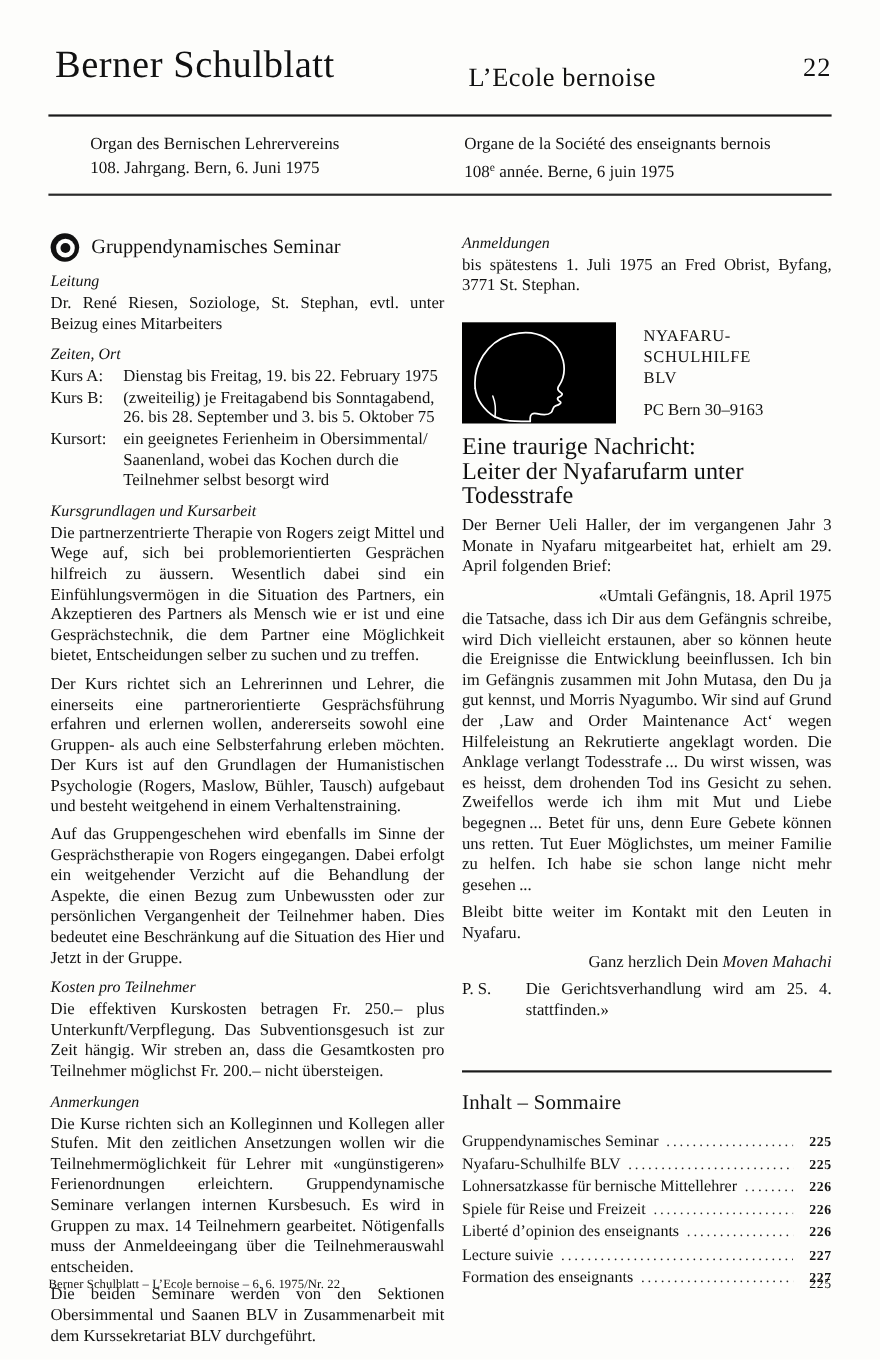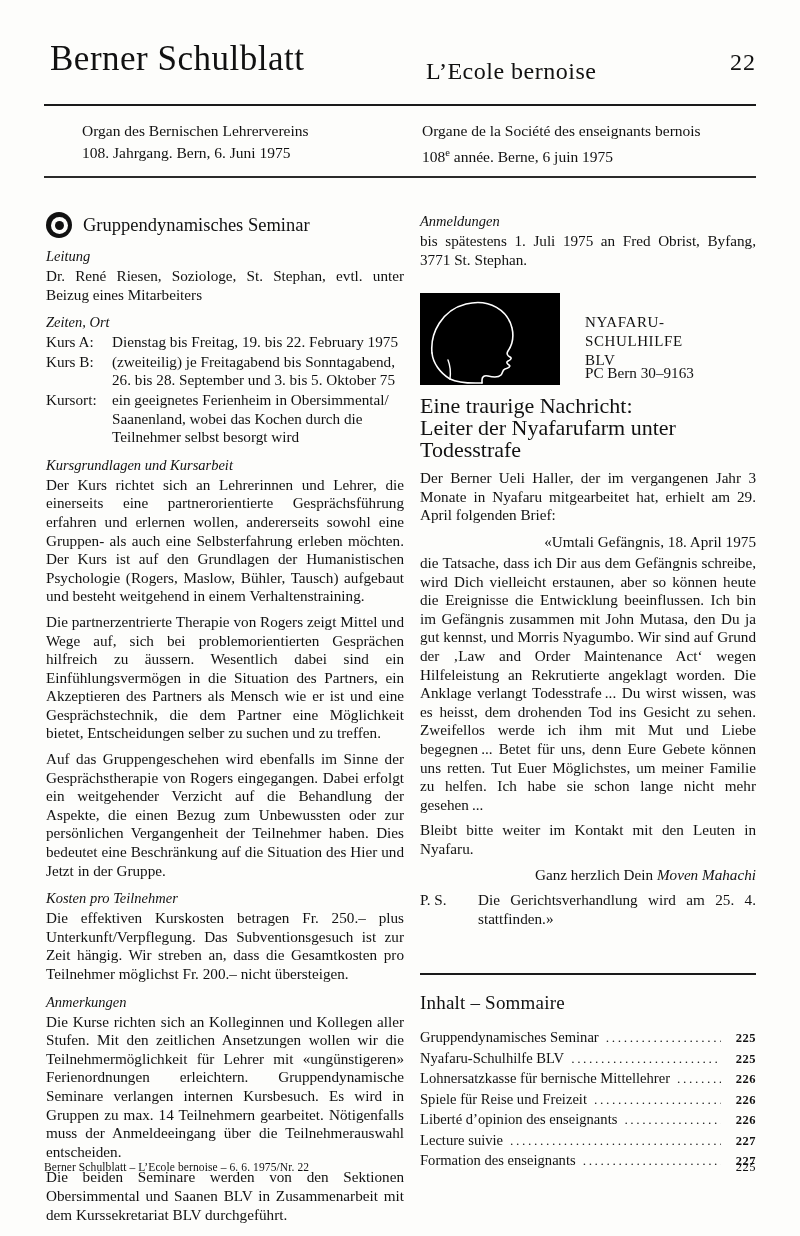--- a/index.html
+++ b/index.html
@@ -158,21 +158,21 @@
   .logo-box {
     position: absolute;
     left: 0; top: 0;
     width: 140px; height: 92px;
     background: #000000;
     overflow: hidden;
   }
   .logo-box svg { display:block; }
   .logo-caption {
     position: absolute;
-    left: 165px; top: 20px;
+    left: 165px; top: 4px;
     font-size: 15px;
     line-height: 19px;
     letter-spacing: 0.6px;
   }
   .logo-pc {
     position: absolute;
     left: 165px; top: 70px;
     font-size: 15.2px;
     line-height: 19px;
   }
@@ -307,22 +307,22 @@
     <div class="kurs-row">
       <span class="kurs-label">Kurs B:</span>
       <span class="kurs-val">(zweiteilig) je Freitagabend bis Sonntagabend, 26. bis 28. September und 3. bis 5. Oktober 75</span>
     </div>
     <div class="kurs-row">
       <span class="kurs-label">Kursort:</span>
       <span class="kurs-val">ein geeignetes Ferienheim in Obersimmental/ Saanenland, wobei das Kochen durch die Teilnehmer selbst besorgt wird</span>
     </div>
 
     <div class="ital-head">Kursgrundlagen und Kursarbeit</div>
+    <p class="body">Die partnerzentrierte Therapie von Rogers zeigt Mittel und Wege auf, sich bei problemorientierten Gesprächen hilfreich zu äussern. Wesentlich dabei sind ein Einfühlungsvermögen in die Situation des Partners, ein Akzeptieren des Partners als Mensch wie er ist und eine Gesprächstechnik, die dem Partner eine Möglichkeit bietet, Entscheidungen selber zu suchen und zu treffen.</p>
     <p class="body">Der Kurs richtet sich an Lehrerinnen und Lehrer, die einerseits eine partnerorientierte Gesprächsführung erfahren und erlernen wollen, andererseits sowohl eine Gruppen- als auch eine Selbsterfahrung erleben möchten. Der Kurs ist auf den Grundlagen der Humanistischen Psychologie (Rogers, Maslow, Bühler, Tausch) aufgebaut und besteht weitgehend in einem Verhaltenstraining.</p>
-    <p class="body">Die partnerzentrierte Therapie von Rogers zeigt Mittel und Wege auf, sich bei problemorientierten Gesprächen hilfreich zu äussern. Wesentlich dabei sind ein Einfühlungsvermögen in die Situation des Partners, ein Akzeptieren des Partners als Mensch wie er ist und eine Gesprächstechnik, die dem Partner eine Möglichkeit bietet, Entscheidungen selber zu suchen und zu treffen.</p>
     <p class="body">Auf das Gruppengeschehen wird ebenfalls im Sinne der Gesprächstherapie von Rogers eingegangen. Dabei erfolgt ein weitgehender Verzicht auf die Behandlung der Aspekte, die einen Bezug zum Unbewussten oder zur persönlichen Vergangenheit der Teilnehmer haben. Dies bedeutet eine Beschränkung auf die Situation des Hier und Jetzt in der Gruppe.</p>
 
     <div class="ital-head">Kosten pro Teilnehmer</div>
     <p class="body">Die effektiven Kurskosten betragen Fr. 250.– plus Unterkunft/Verpflegung. Das Subventionsgesuch ist zur Zeit hängig. Wir streben an, dass die Gesamtkosten pro Teilnehmer möglichst Fr. 200.– nicht übersteigen.</p>
 
     <div class="ital-head">Anmerkungen</div>
     <p class="body">Die Kurse richten sich an Kolleginnen und Kollegen aller Stufen. Mit den zeitlichen Ansetzungen wollen wir die Teilnehmermöglichkeit für Lehrer mit «ungünstigeren» Ferienordnungen erleichtern. Gruppendynamische Seminare verlangen internen Kursbesuch. Es wird in Gruppen zu max. 14 Teilnehmern gearbeitet. Nötigenfalls muss der Anmeldeeingang über die Teilnehmerauswahl entscheiden.</p>
     <p class="body">Die beiden Seminare werden von den Sektionen Obersimmental und Saanen BLV in Zusammenarbeit mit dem Kurssekretariat BLV durchgeführt.</p>
   </div>
 

